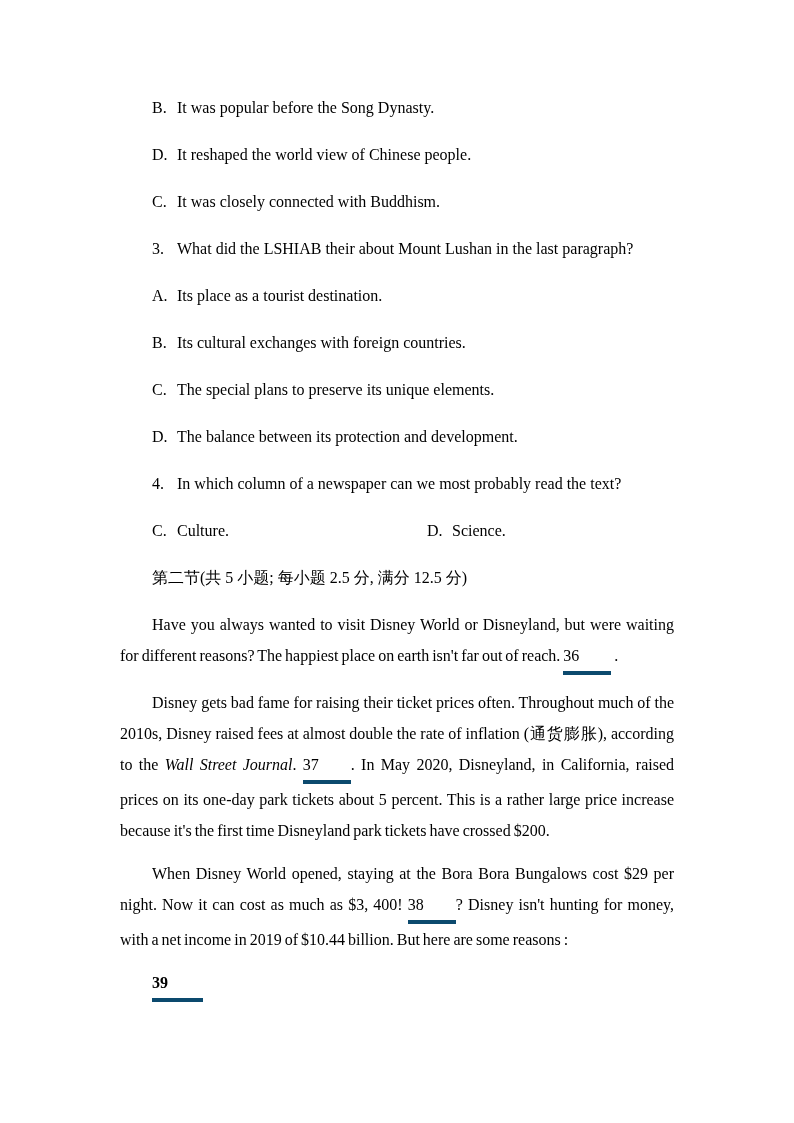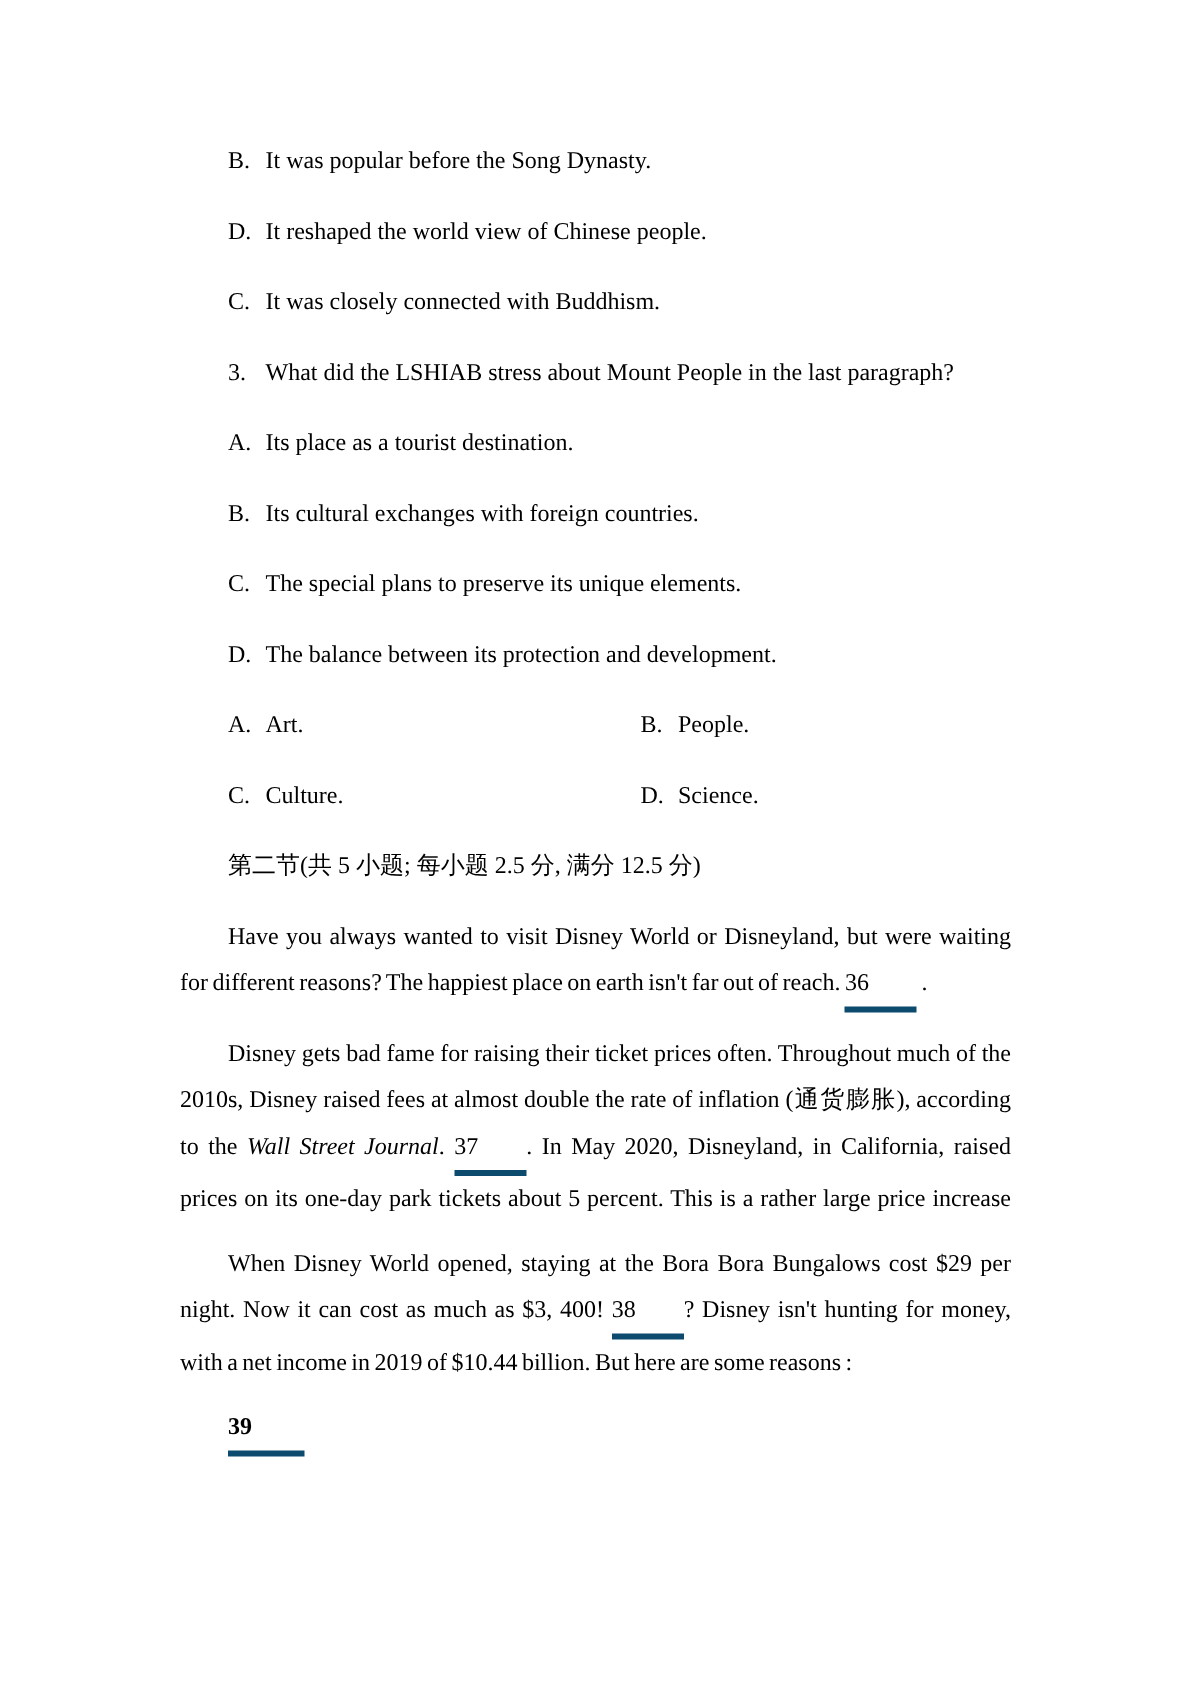--- a/index.html
+++ b/index.html
@@ -72,37 +72,37 @@
     <span class="olabel">B.</span><span>It was popular before the Song Dynasty.</span>
   </div>
   <div class="line">
     <span class="olabel">D.</span><span>It reshaped the world view of Chinese people.</span>
   </div>
   <div class="line">
     <span class="olabel">C.</span><span>It was closely connected with Buddhism.</span>
   </div>
 
   <div class="line">
-    <span class="olabel">3.</span><span>What did the LSHIAB stress about Mount People in the last paragraph?</span>
+    <span class="olabel">3.</span><span>What did the LSHIAB their about Mount Lushan in the last paragraph?</span>
   </div>
   <div class="line">
     <span class="olabel">A.</span><span>Its place as a tourist destination.</span>
   </div>
   <div class="line">
     <span class="olabel">B.</span><span>Its cultural exchanges with foreign countries.</span>
   </div>
   <div class="line">
     <span class="olabel">C.</span><span>The special plans to preserve its unique elements.</span>
   </div>
   <div class="line">
     <span class="olabel">D.</span><span>The balance between its protection and development.</span>
   </div>
 
   <div class="line">
-    <span class="cell first"><span class="olabel">A.</span><span>Art.</span></span><span class="cell"><span class="olabel">B.</span><span>People.</span></span>
+    <span class="olabel">4.</span><span>In which column of a newspaper can we most probably read the text?</span>
   </div>
   <div class="line">
     <span class="cell first"><span class="olabel">C.</span><span>Culture.</span></span><span class="cell"><span class="olabel">D.</span><span>Science.</span></span>
   </div>
 
   <div class="line">
     <span>第二节(共 5 小题; 每小题 2.5 分, 满分 12.5 分)</span>
   </div>
 
   <div class="para">
@@ -124,20 +124,23 @@
       <span>2010s, Disney raised fees at almost double the rate of inflation (通货膨胀), according</span>
     </div>
     <div class="bline">
       <span>to the</span>
       <em class="journal">Wall Street Journal</em><span>.</span>
       <span class="blank">37</span><span>. In May 2020, Disneyland, in California, raised</span>
     </div>
     <div class="bline">
       <span>prices on its one-day park tickets about 5 percent. This is a rather large price increase</span>
     </div>
+    <div class="bline lastline">
+      <span>because it's the first time Disneyland park tickets have crossed $200.</span>
+    </div>
   </div>
 
   <div class="para">
     <div class="bline firstline">
       <span>When Disney World opened, staying at the Bora Bora Bungalows cost $29 per</span>
     </div>
     <div class="bline">
       <span>night. Now it can cost as much as $3, 400!</span>
       <span class="blank">38</span><span>? Disney isn't hunting for money,</span>
     </div>

